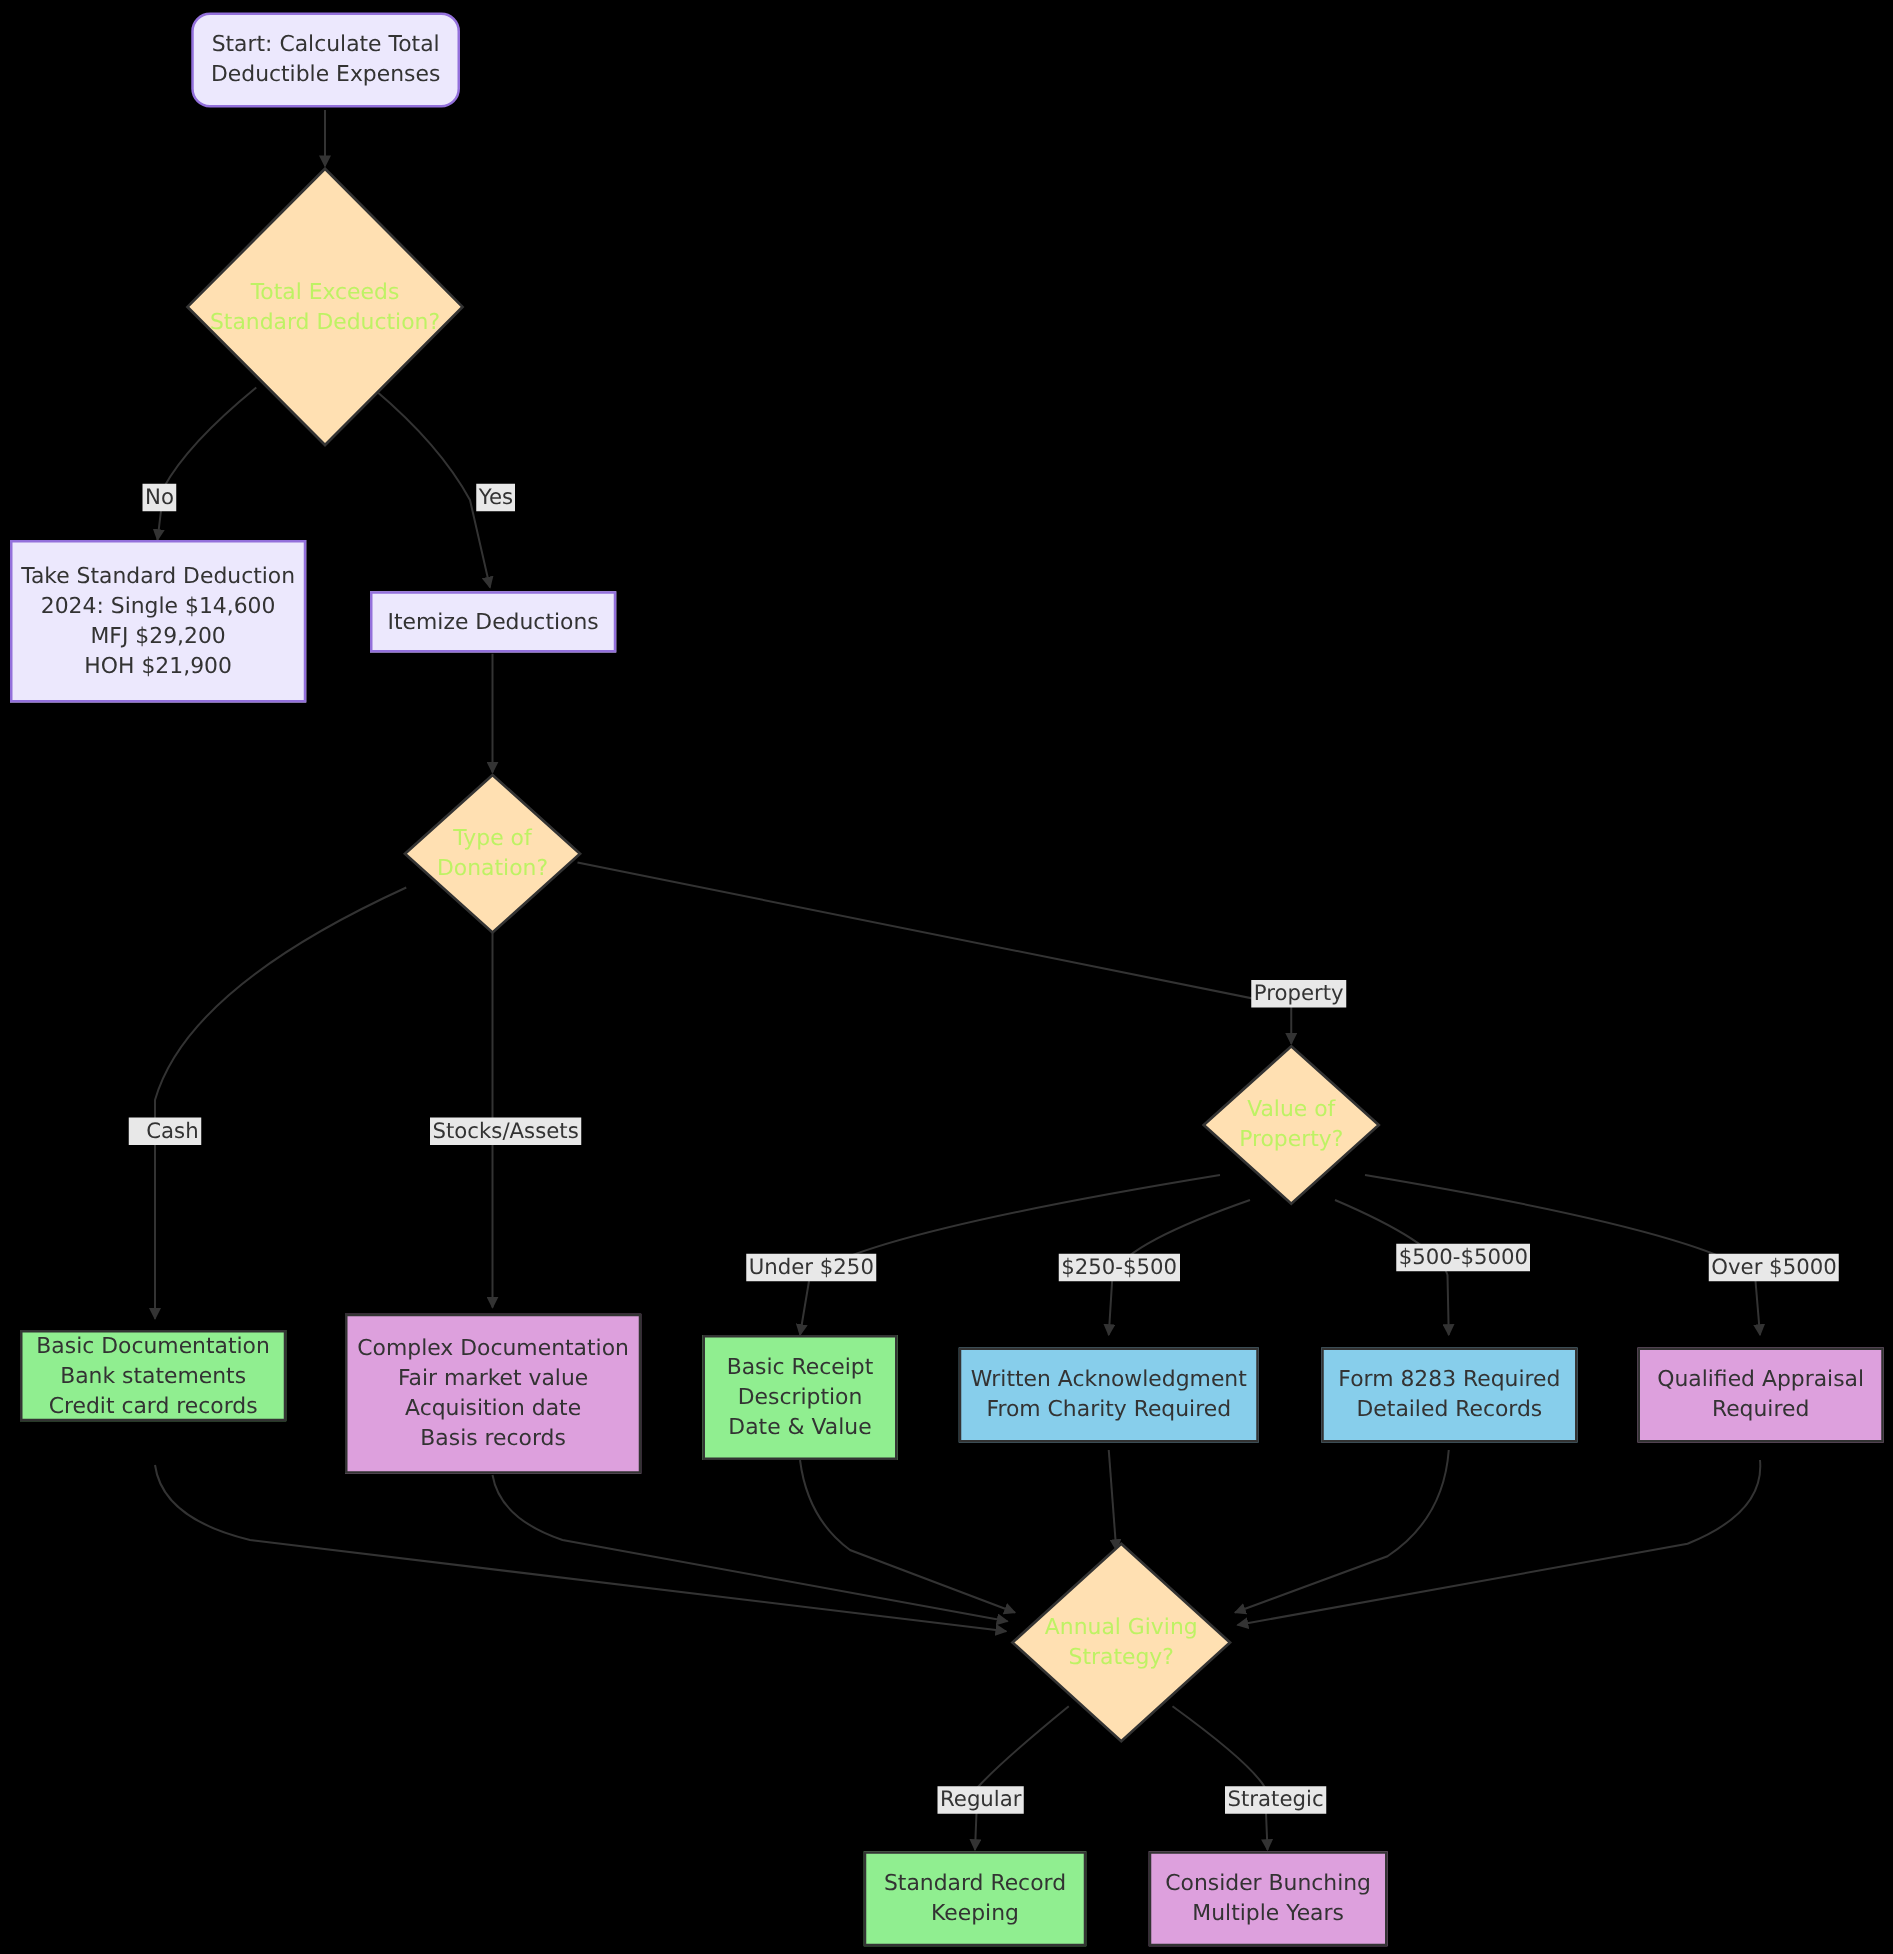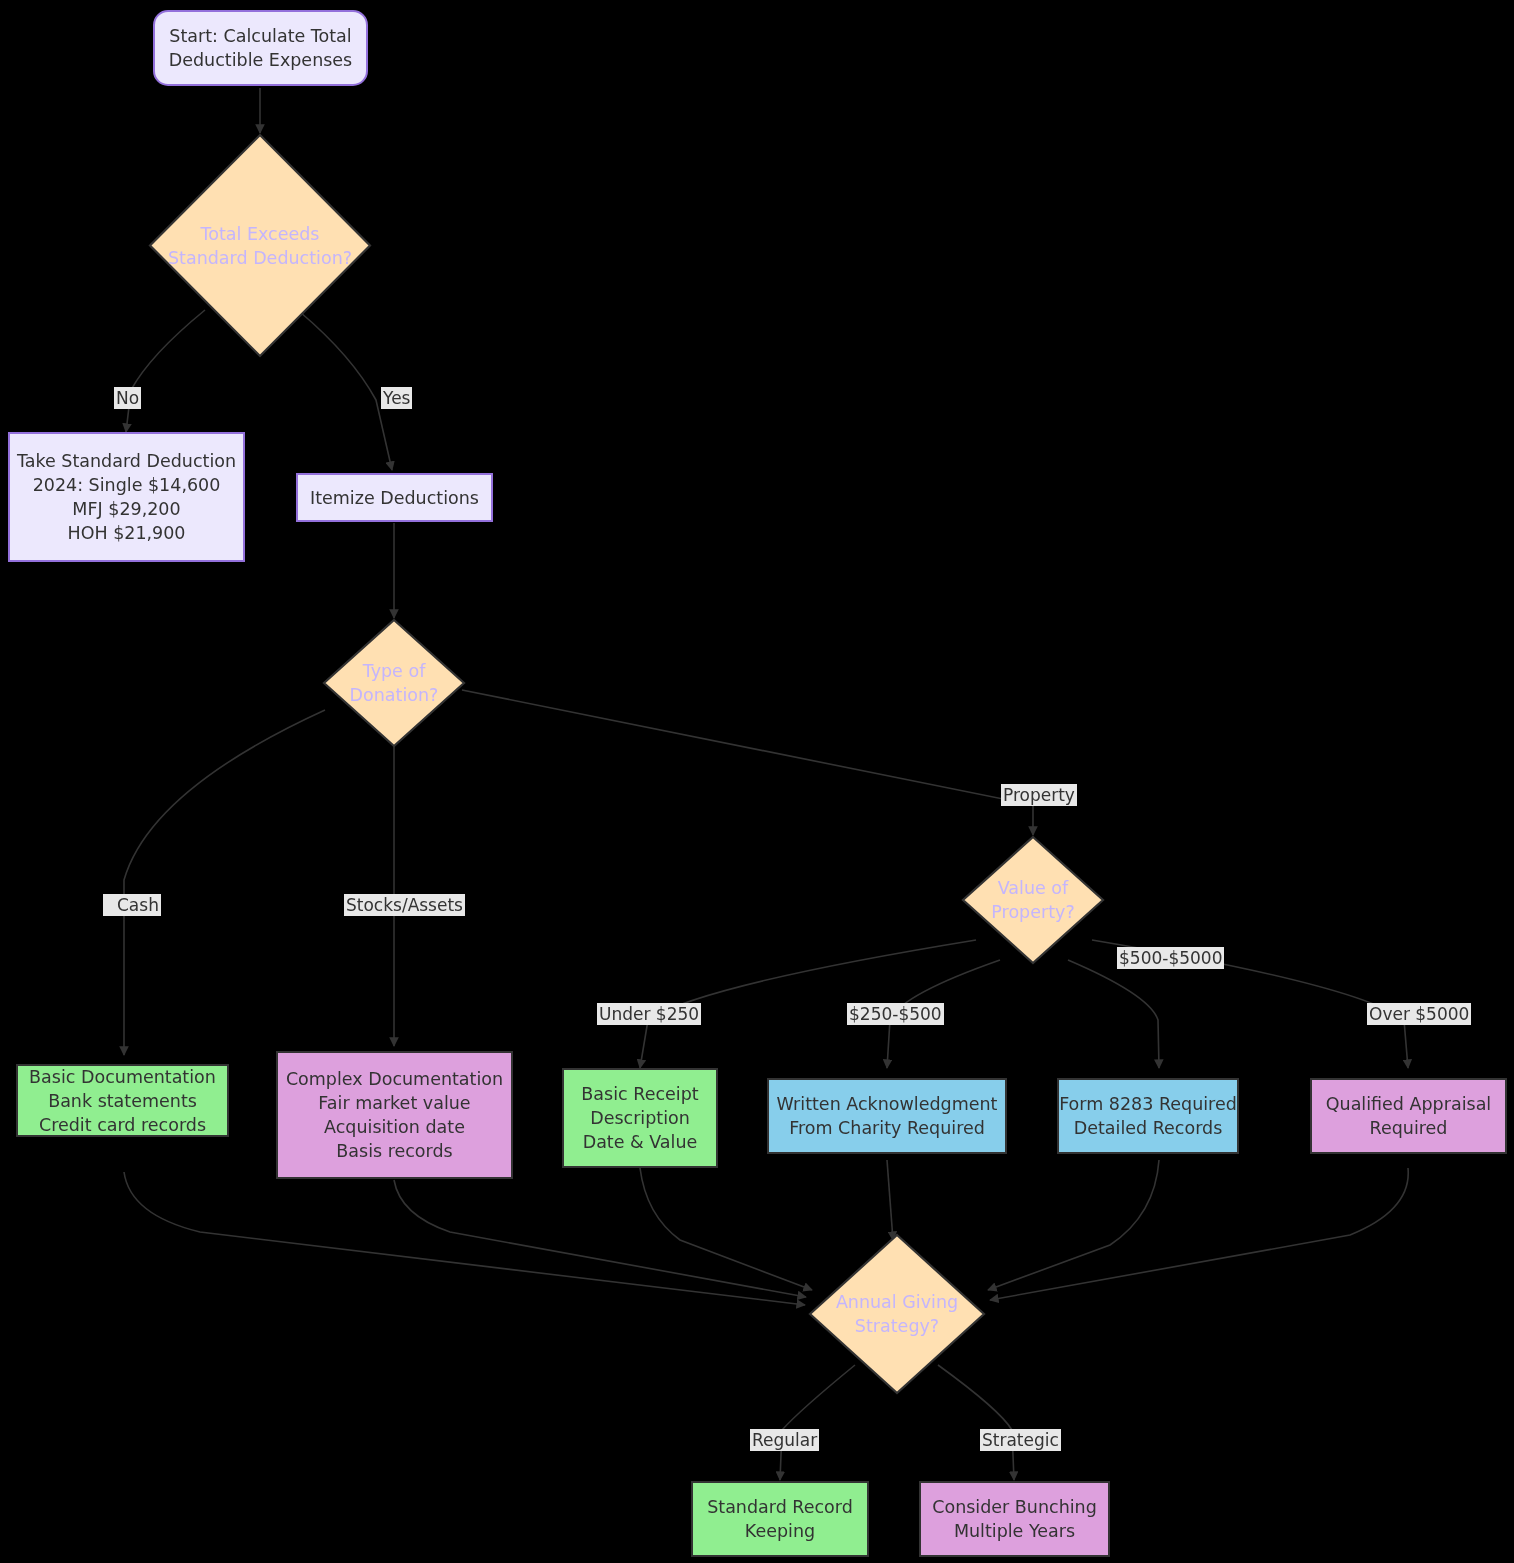--- a/index.html
+++ b/index.html
@@ -66,21 +66,21 @@
   .diamond-label {
     position: absolute;
     top: 0;
     left: 0;
     width: 100%;
     height: 100%;
     display: flex;
     align-items: center;
     justify-content: center;
     text-align: center;
-    color: #c4b5fd;
+    color: #bef264;
     font-size: 17.5px;
     line-height: 24px;
     white-space: pre-line;
   }
   .edge-label {
     position: absolute;
     background: #E8E8E8;
     color: #333333;
     font-size: 17px;
     line-height: 20px;
@@ -185,21 +185,21 @@
 Acquisition date
 Basis records</div>
 
   <div class="node node-blue" style="left:767px; top:1078px; width:240px; height:76px;">Written Acknowledgment
 From Charity Required</div>
 
   <div class="node node-green" style="left:562px; top:1068px; width:156px; height:100px;">Basic Receipt
 Description
 Date &amp; Value</div>
 
-  <div class="node node-blue" style="left:1057px; top:1078px; width:182px; height:76px;">Form 8283 Required
+  <div class="node node-blue" style="left:1057px; top:1078px; width:205px; height:76px;">Form 8283 Required
 Detailed Records</div>
 
   <div class="node node-pink" style="left:1310px; top:1078px; width:197px; height:76px;">Qualified Appraisal
 Required</div>
 
   <div class="diamond-wrap" style="left:808px; top:1233px; width:178px; height:162px;">
     <svg width="178" height="162">
       <polygon points="89,2 176,81 89,160 2,81" fill="#FFE0B2" stroke="#333333" stroke-width="2.2"></polygon>
     </svg>
     <div class="diamond-label">Annual Giving
@@ -219,21 +219,21 @@
   <div class="edge-label" style="left:103px; top:894px;padding-left:14px;">Cash</div>
 
   <div class="edge-label" style="left:344px; top:894px;">Stocks/Assets</div>
 
   <div class="edge-label" style="left:1001px; top:784px;text-align:right;">Property</div>
 
   <div class="edge-label" style="left:597px; top:1003px;">Under $250</div>
 
   <div class="edge-label" style="left:847px; top:1003px;">$250-$500</div>
 
-  <div class="edge-label" style="left:1117px; top:947px;">$500-$5000</div>
+  <div class="edge-label" style="left:1117px; top:995px;">$500-$5000</div>
 
   <div class="edge-label" style="left:1367px; top:1003px;">Over $5000</div>
 
   <div class="edge-label" style="left:750px; top:1429px;">Regular</div>
 
   <div class="edge-label" style="left:980px; top:1429px;">Strategic</div>
 
 </div>
 
 </body></html>

